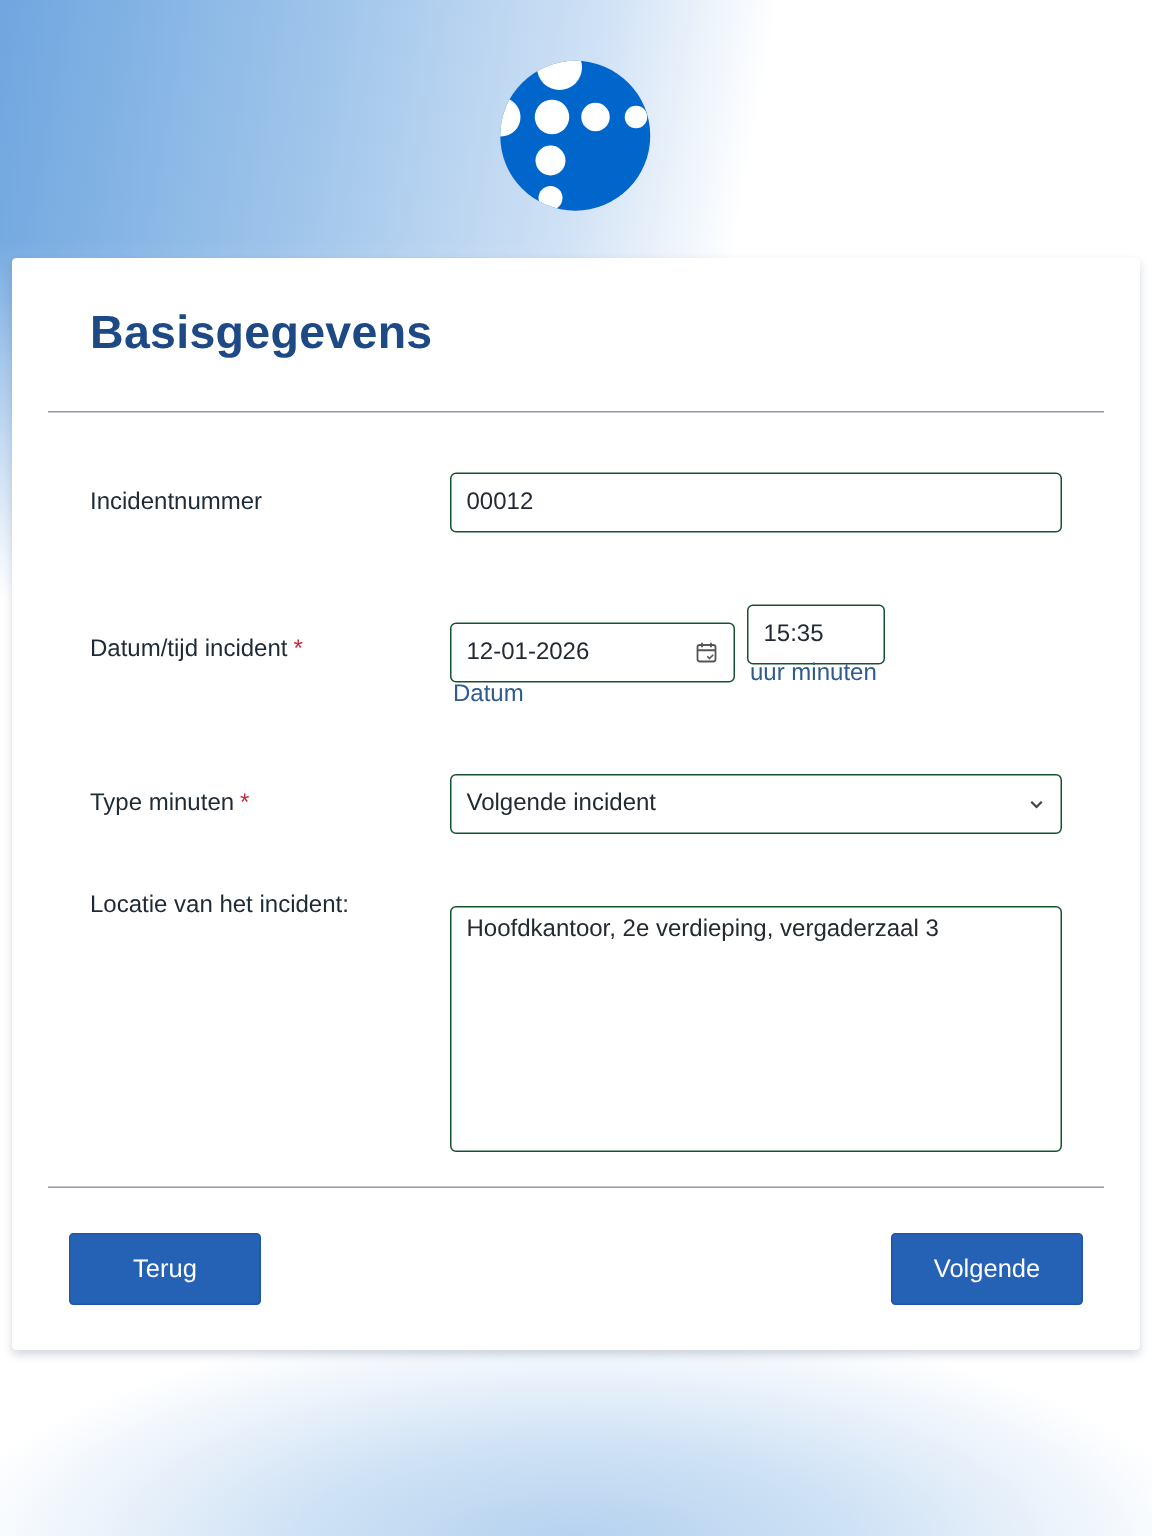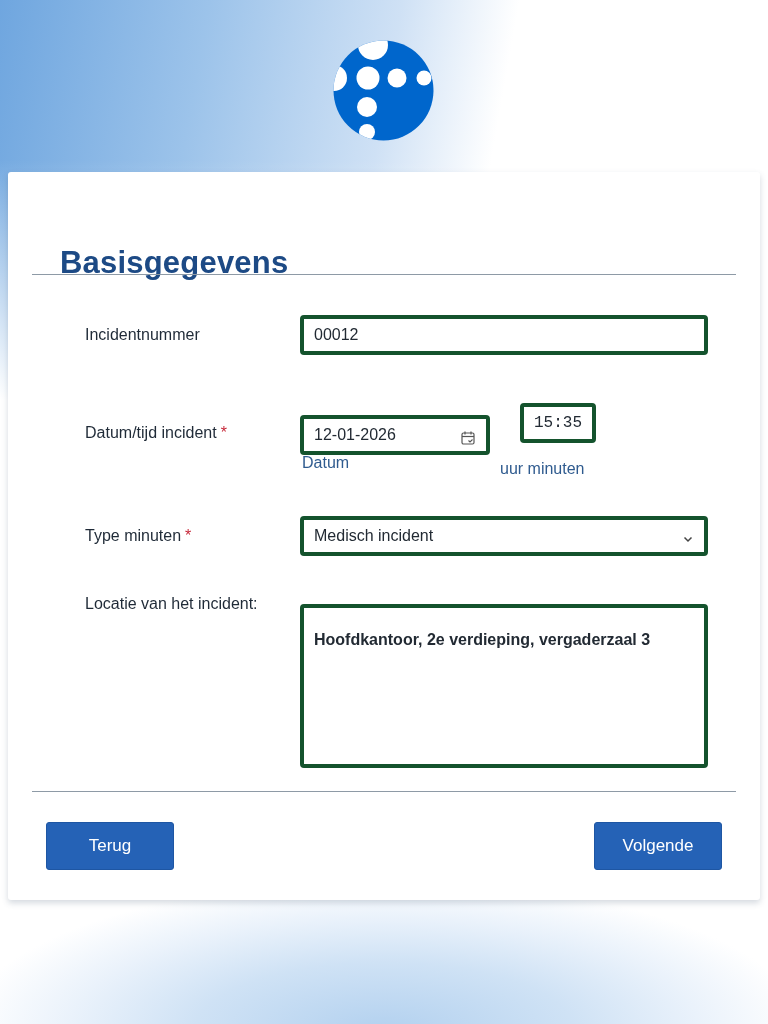--- a/index.html
+++ b/index.html
@@ -27,49 +27,48 @@
   .card {
     position: absolute; left: 8px; top: 172px; width: 752px; height: 728px;
     background: #ffffff;
     border-radius: 3px;
     box-shadow: 0 3px 6px rgba(60, 80, 110, 0.22);
   }
   .title {
     position: absolute; left: 52px; top: 32px;
     font-size: 31px; font-weight: bold; color: #1d4a85;
     letter-spacing: 0.2px;
-    margin-top: 41px;
   }
   .divider {
     position: absolute; left: 24px; width: 704px; height: 1px; background: #8e9aa6;
   }
   .divider.top { top: 102px; }
   .divider.bottom { top: 619px; }
   .label {
     position: absolute; left: 52px;
-    font-size: 16px; color: #1f2a37; margin-left: 25px;
+    font-size: 16px; color: #1f2a37;
   }
   .req { color: #c62839; margin-left: 4px; }
   .field {
     position: absolute;
-    border: 4px solid #14532d; border-radius: 4px; background: #fff;
+    border: 1px solid #14532d; border-radius: 4px; background: #fff;
     font-size: 16px; color: #222a33;
     display: flex; align-items: center; padding-left: 10px;
   }
   .sublabel {
     position: absolute; font-size: 16px; color: #2f5b8f;
   }
   .cal-icon {
     position: absolute; right: 10px; top: 11px; width: 16px; height: 16px;
   }
   .chev-icon {
     position: absolute; right: 10px; top: 13px; width: 12px; height: 12px;
   }
   .textarea {
-    align-items: flex-start; padding-top: 23px; font-weight: bold;
+    align-items: flex-start; padding-top: 6px;
   }
   .btn {
     position: absolute; top: 650px; width: 128px; height: 48px;
     background: #2562b6; color: #ffffff; border-radius: 3px;
     font-size: 17px; display: flex; align-items: center; justify-content: center;
     border: 1px solid #1e56a3;
   }
 </style>
 </head>
 <body>
@@ -115,31 +114,31 @@
   <div class="field" style="left:292px; top:243px; width:190px; height:40px;">
     <span>12-01-2026</span>
     <svg class="cal-icon" viewBox="0 0 16 16">
       <rect x="2" y="3" width="12" height="11" rx="1.5" fill="none" stroke="#555" stroke-width="1.2"></rect>
       <line x1="2" y1="6.5" x2="14" y2="6.5" stroke="#555" stroke-width="1.2"></line>
       <line x1="5" y1="1.5" x2="5" y2="4.5" stroke="#555" stroke-width="1.2"></line>
       <line x1="11" y1="1.5" x2="11" y2="4.5" stroke="#555" stroke-width="1.2"></line>
       <polyline points="8.5,10.5 10,12 12.5,9.5" fill="none" stroke="#555" stroke-width="1.1"></polyline>
     </svg>
   </div>
-  <div class="field" style="left:512px; top:231px; width:76px; height:40px;font-family:Liberation Mono, monospace;">
+  <div class="field" style="left:490px; top:231px; width:92px; height:40px;">
     <span>15:35</span>
   </div>
   <div class="sublabel" style="left:294px; top:282px;">Datum</div>
-  <div class="sublabel" style="left:492px; top:288px;">uur minuten</div>
+  <div class="sublabel" style="left:492px; top:268px;">uur minuten</div>
 
   <div class="label" style="top:355px;">
     <span>Type minuten</span><span class="req">*</span>
   </div>
   <div class="field" style="left:292px; top:344px; width:408px; height:40px;">
-    <span>Medisch incident</span>
+    <span>Volgende incident</span>
     <svg class="chev-icon" viewBox="0 0 12 12">
       <polyline points="2.5,4.5 6,8 9.5,4.5" fill="none" stroke="#444" stroke-width="1.5"></polyline>
     </svg>
   </div>
 
   <div class="label" style="top:423px;">
     <span>Locatie van het incident:</span>
   </div>
   <div class="field textarea" style="left:292px; top:432px; width:408px; height:164px;">
     <span>Hoofdkantoor, 2e verdieping, vergaderzaal 3</span>

